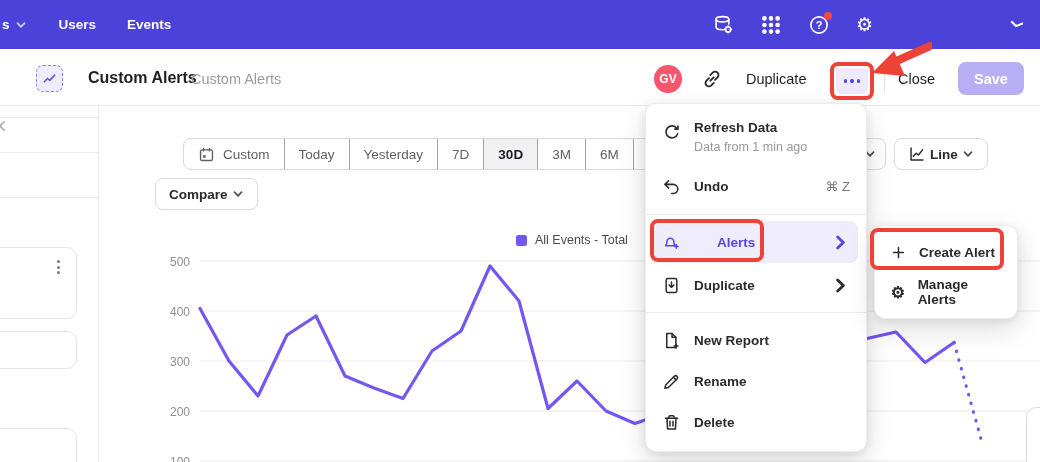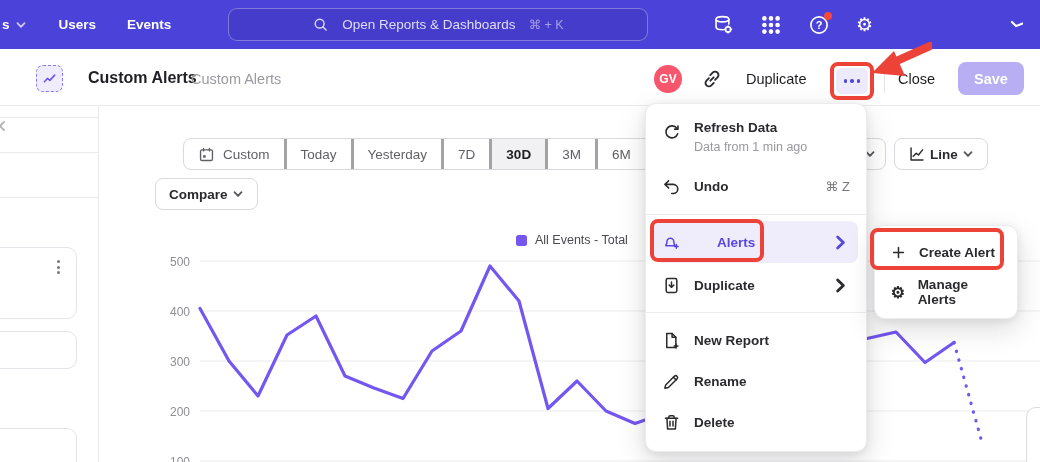--- a/index.html
+++ b/index.html
@@ -73,21 +73,21 @@
     border:1px solid #e4e4e8; border-radius:10px; }
   .kebab { position:absolute; right:16px; top:12px; display:flex; flex-direction:column; gap:2.6px; cursor:pointer; }
   .kebab i { width:3px; height:3px; border-radius:50%; background:#77777e; }
 
   
   .seg {
     position:absolute; left:155px; top:138px; height:32px; display:flex; align-items:stretch;
     border:1px solid #d9d9dd; border-radius:8px; overflow:hidden; background:#fff; z-index:3;margin-left:28px;
   }
   .seg-item { display:flex; align-items:center; gap:8px; padding:0 14px; font-size:13.5px;
-    color:#5f5f66; border-left:3px solid #a3a3a3; cursor:pointer; white-space:nowrap; }
+    color:#5f5f66; border-left:1px solid #a3a3a3; cursor:pointer; white-space:nowrap; }
   .seg-item:first-child { border-left:none; }
   .seg-item.sel { background:#f1f1f3; color:#1e1e22; font-weight:700; }
   .seg-item svg { width:17px; height:17px; stroke:#5f5f66; }
   .ctl-btn { position:absolute; height:32px; border:1px solid #d9d9dd; border-radius:8px; background:#fff;
     display:flex; align-items:center; gap:4px; padding:0 13px; font-size:13.5px; font-weight:600;
     color:#2a2a2e; cursor:pointer; }
   .compare { left:155px; top:178px; z-index:3; }
   .hidden-dd { left:772px; top:138px; width:114px; z-index:3; justify-content:flex-end; padding-right:9px; }
   .line-btn { left:894px; top:138px; z-index:3; }
   .line-btn svg.ic { width:18px; height:18px; stroke:#2a2a2e; }
@@ -153,28 +153,20 @@
   <div class="topbar">
     <div class="nav-frag">
       <span>s</span>
       <svg class="chev-w" viewBox="0 0 12 12" fill="none" stroke-width="1.8" stroke-linecap="round" stroke-linejoin="round">
           <path d="M2.5 4.2 6 7.8l3.5-3.6"></path>
         </svg>
     </div>
     <span class="nav-item u">Users</span>
     <span class="nav-item e">Events</span>
 
-    <div class="searchbar">
-      <svg width="17" height="17" viewBox="0 0 20 20" fill="none" stroke="rgba(255,255,255,.8)" stroke-width="1.7" stroke-linecap="round">
-          <circle cx="9" cy="9" r="5.2"></circle>
-          <path d="M13 13l3.6 3.6"></path>
-        </svg>
-      <span class="ph">Open Reports &amp; Dashboards</span>
-      <span class="sc">⌘ + K</span>
-    </div>
 
     <div class="tb-icons">
       <svg class="tb-icon" viewBox="0 0 20 20" fill="none" stroke-width="1.5" stroke-linecap="round">
         <ellipse cx="9.5" cy="4.8" rx="5.8" ry="2.4"></ellipse>
           <path d="M3.7 4.8v7c0 1.4 2.6 2.5 5.8 2.5h.8"></path>
           <path d="M15.3 4.8v4.4"></path>
         <circle cx="14.6" cy="14" r="2.4"></circle>
           <path d="M14.6 10.9v1M14.6 16.1v1M11.5 14h1M16.7 14h1"></path>
       </svg>
       <svg class="tb-icon" viewBox="0 0 20 20" fill="#fff" stroke="none">

